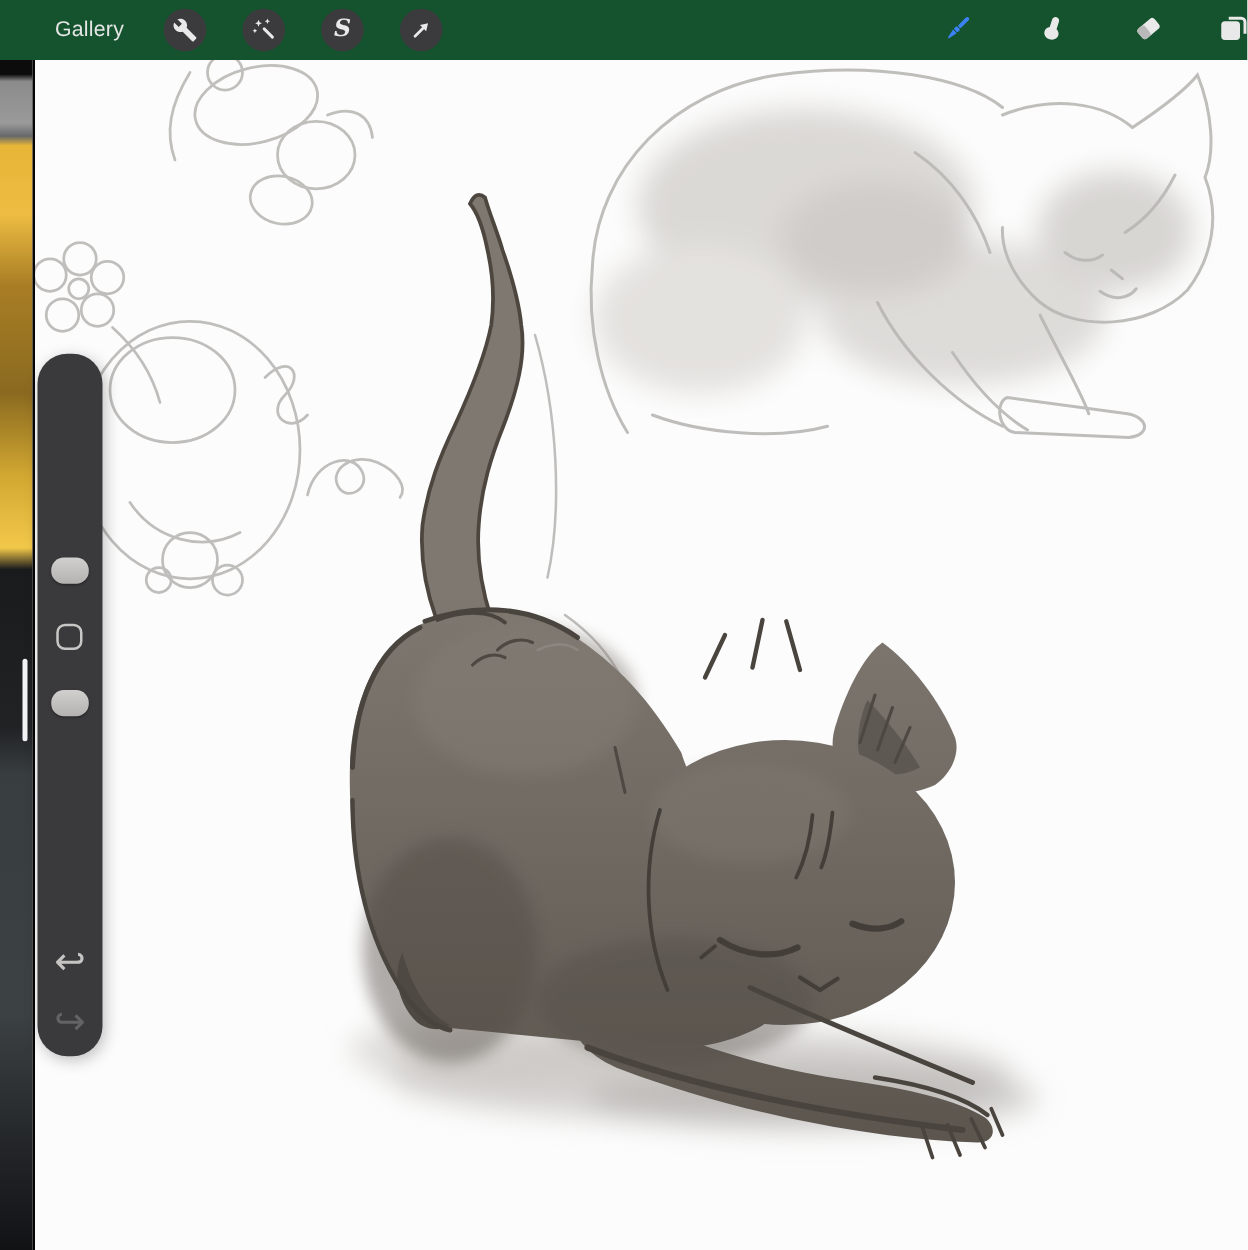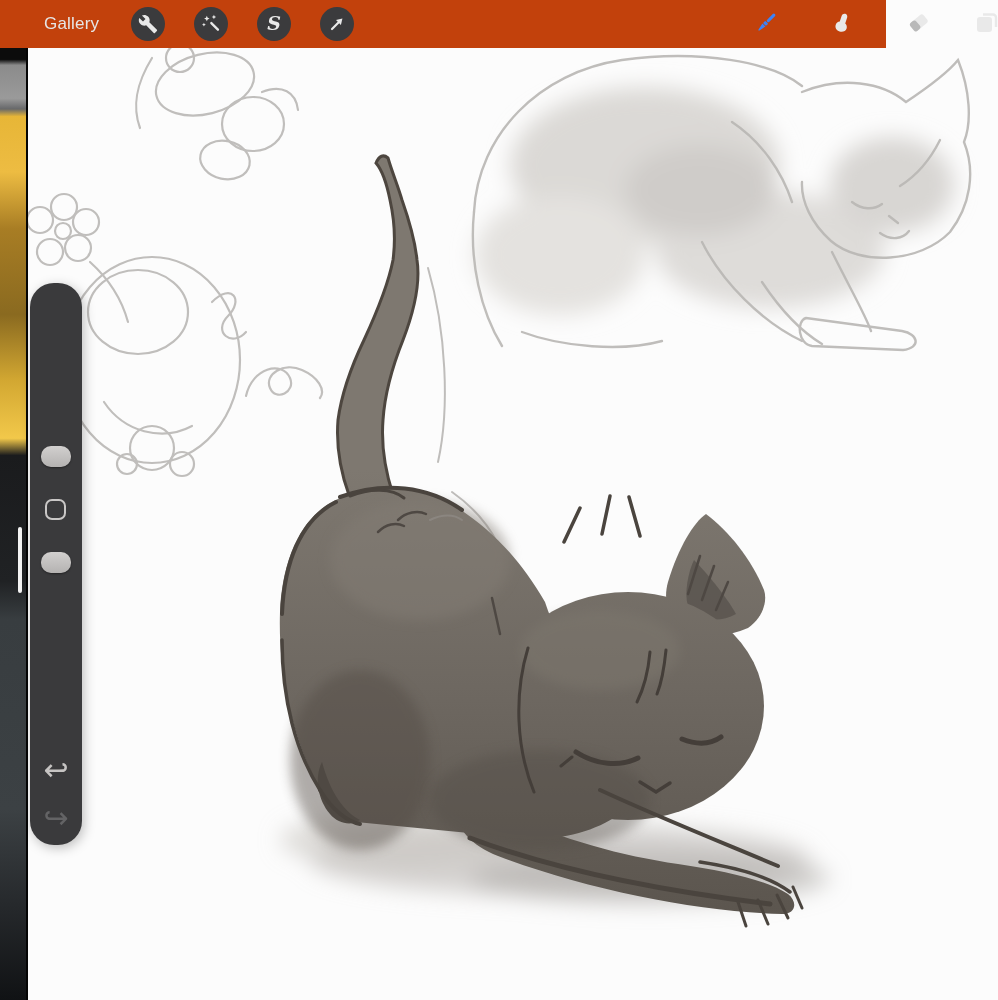--- a/index.html
+++ b/index.html
@@ -3,22 +3,22 @@
 <meta charset="utf-8">
 <style>
   html,body{margin:0;padding:0;}
   body{
     width:998px;height:1000px;overflow:hidden;position:relative;
     background:#fcfcfc;font-family:"Liberation Sans",sans-serif;
     -webkit-font-smoothing:antialiased;
   }
   
   .topbar{
-    position:absolute;top:0;left:0;width:886px;height:48px;
-    background:#c2410c;z-index:40;
+    position:absolute;top:0;left:0;width:998px;height:48px;
+    background:#14532d;z-index:40;
   }
   .gallery-label{
     position:absolute;left:44px;top:0;height:48px;display:flex;align-items:center;
     color:#e6e6e6;font-size:17px;letter-spacing:.2px;cursor:default;
   }
   .circle-btn{
     position:absolute;top:7px;width:34px;height:34px;border-radius:50%;
     background:#3b3b3d;border:none;display:flex;align-items:center;justify-content:center;
     padding:0;cursor:pointer;
   }

